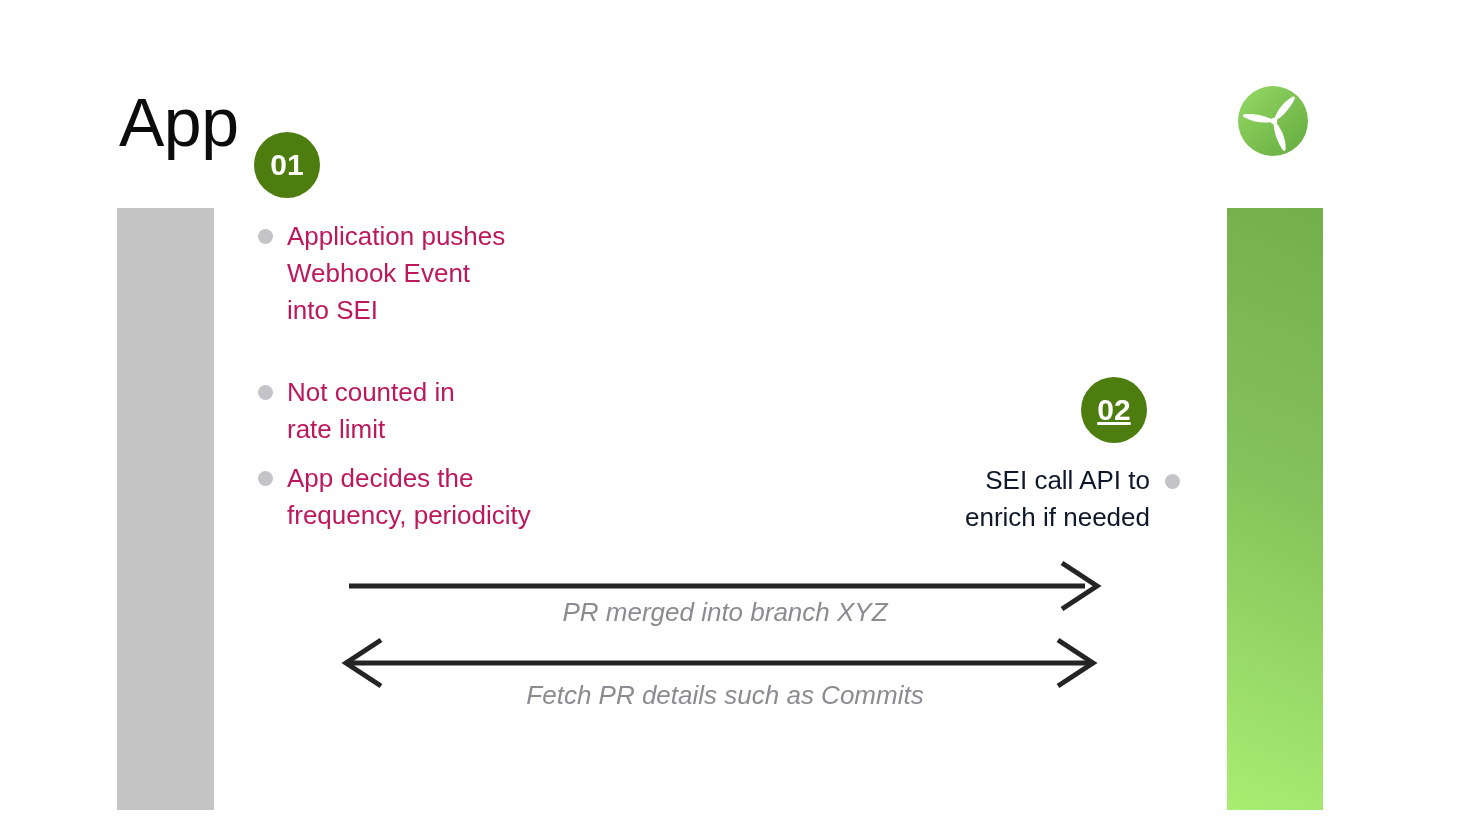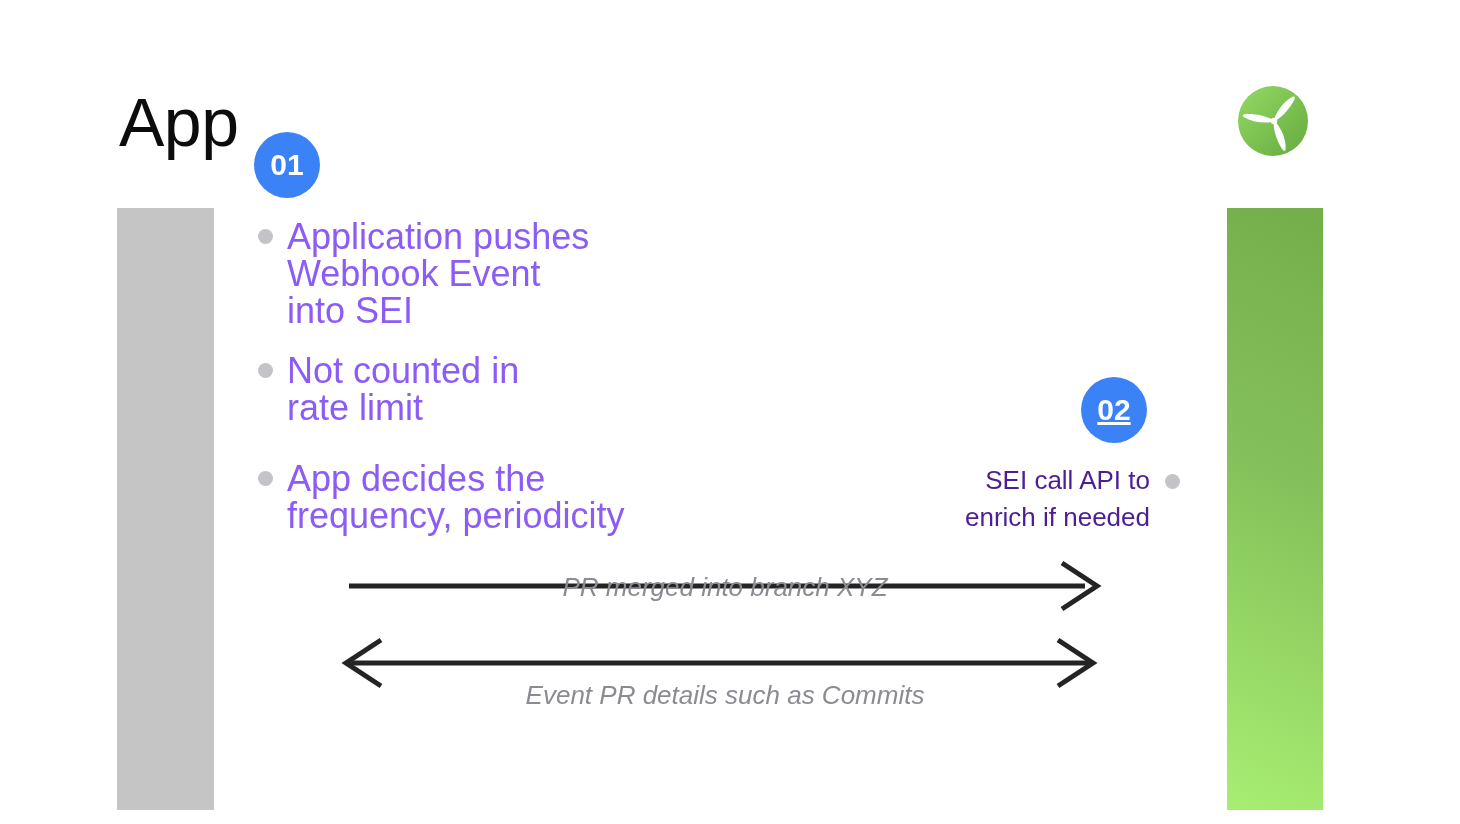--- a/index.html
+++ b/index.html
@@ -24,62 +24,62 @@
     position: absolute; left: 1227px; top: 208px;
     width: 96px; height: 602px;
     background: linear-gradient(205deg, #74ae4b 0%, #85c15a 45%, #a8ee72 100%);
   }
   .logo {
     position: absolute; left: 1238px; top: 86px;
     width: 70px; height: 70px;
   }
   .badge {
     position: absolute; border-radius: 50%;
-    background: #3b82f6; color: #ffffff;
+    background: #4d7c0f; color: #ffffff;
     font-weight: 700; font-size: 30px;
     display: flex; align-items: center; justify-content: center;
   }
   .badge-01 { left: 254px; top: 132px; width: 66px; height: 66px; }
   .badge-02 { left: 1081px; top: 377px; width: 66px; height: 66px; text-decoration: underline; }
   .bullet-item {
     position: absolute; left: 258px;
     display: flex; gap: 14px;
-    color: #8b5cf6; font-size: 36px; line-height: 37px;
+    color: #be185d; font-size: 26px; line-height: 37px;
   }
   .bullet-item.b1 { top: 218px; }
-  .bullet-item.b2 { top: 352px; }
+  .bullet-item.b2 { top: 374px; }
   .bullet-item.b3 { top: 460px; justify-content: flex-end; }
   .bullet-dot {
     width: 15px; height: 15px; border-radius: 50%;
     background: #c4c4c8; margin-top: 11px; flex: none;
   }
   .bullet-text { white-space: pre-line; }
   .right-bullet-text {
     position: absolute; right: 310px; top: 462px;
-    text-align: right; color: #4c1d95;
+    text-align: right; color: #0f172a;
     font-size: 26px; line-height: 37px;
     white-space: pre-line;
   }
   .right-bullet-dot {
     position: absolute; left: 1165px; top: 474px;
     width: 15px; height: 15px; border-radius: 50%;
     background: #c4c4c8;
   }
   .arrow-svg {
     position: absolute; left: 340px;
     width: 770px; height: 62px;
   }
   .arrow-1 { top: 555px; }
   .arrow-2 { top: 632px; }
   .arrow-label {
     position: absolute; left: 340px; width: 770px;
     text-align: center; font-style: italic;
     color: #8b8b92; font-size: 26px; line-height: 32px;
   }
-  .label-1 { top: 571px; }
+  .label-1 { top: 596px; }
   .label-2 { top: 679px; }
 </style>
 </head>
 <body>
 
 <div class="page-title">App</div>
 
 <div class="bar-left"></div>
 
 <div class="bar-right"></div>
@@ -145,13 +145,13 @@
 </svg>
 <div class="arrow-label label-1">PR merged into branch XYZ</div>
 
 <svg class="arrow-svg arrow-2" viewBox="0 0 770 62" xmlns="http://www.w3.org/2000/svg">
   <g stroke="#242424" stroke-width="5" fill="none">
     <line x1="10" y1="31" x2="750" y2="31"></line>
     <polyline points="41,8 6,31 41,54"></polyline>
     <polyline points="718,8 753,31 718,54"></polyline>
   </g>
 </svg>
-<div class="arrow-label label-2">Event PR details such as Commits</div>
+<div class="arrow-label label-2">Fetch PR details such as Commits</div>
 
 </body></html>

